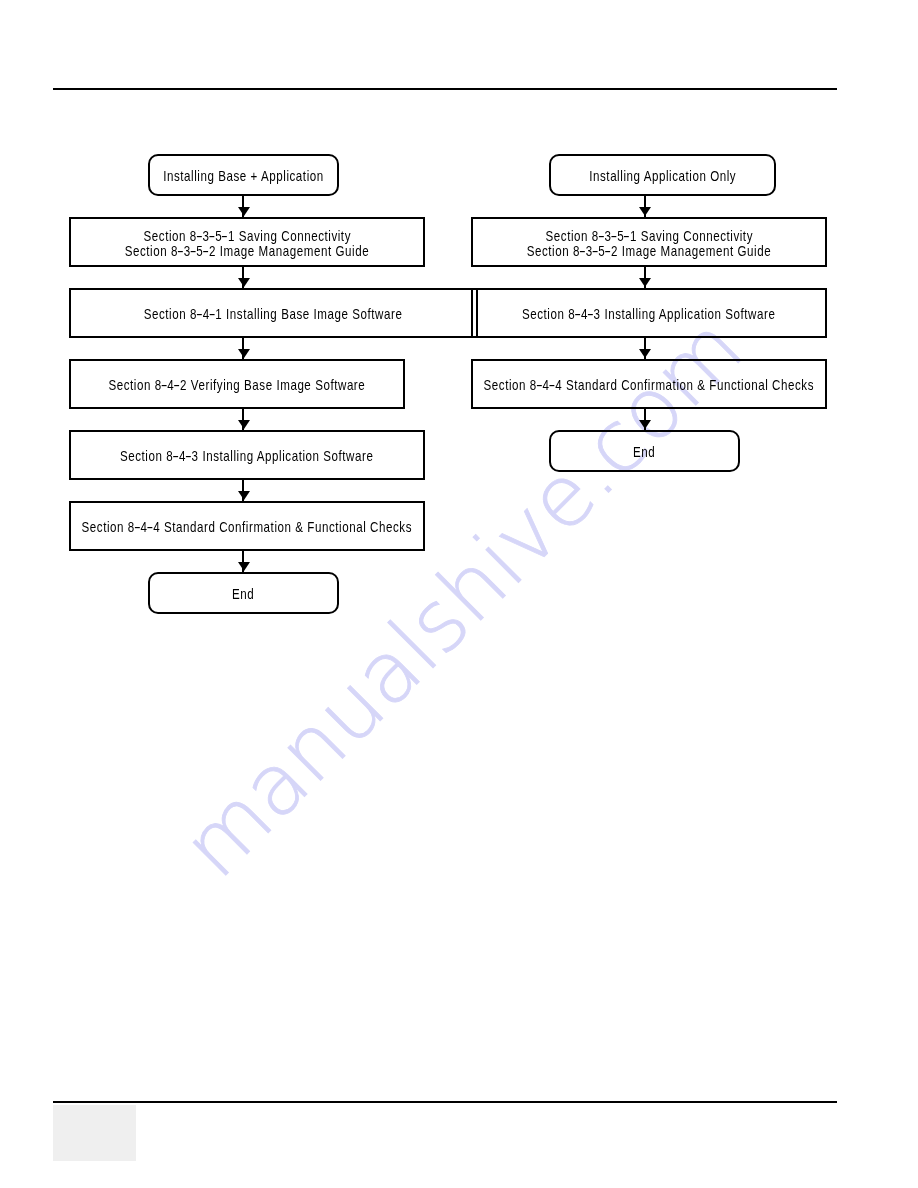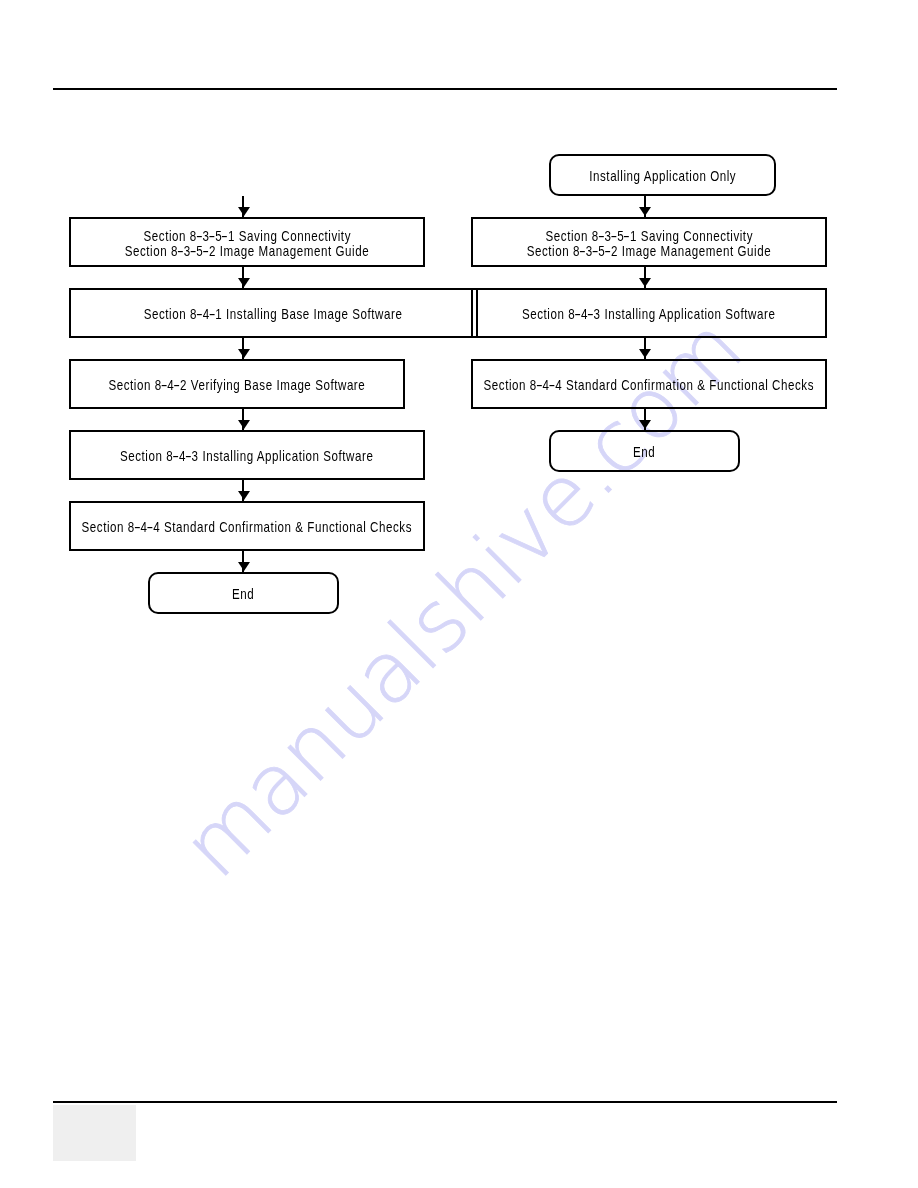--- a/index.html
+++ b/index.html
@@ -48,20 +48,23 @@
 <body>
 
 <div class="page">
 
   <div class="rule rule-top"></div>
 
   <div class="wm-layer">
     <div class="wm">manualshive.com</div>
   </div>
 
+  <div class="node round" style="left:148px;top:154px;width:191px;height:42px;">
+    <span class="tl">Installing Base + Application</span>
+  </div>
   <div class="arrow" style="left:242.00px;top:196.0px;height:21.60px;">
     <div class="stem" style="height:21.60px;"></div>
     <div class="head" style="left:-4.10px;top:11.00px;"></div>
   </div>
   <div class="node" style="left:69px;top:217px;width:356px;height:50px;">
     <span class="tl">Section 8<span class="hy">-</span>3<span class="hy">-</span>5<span class="hy">-</span>1 Saving Connectivity</span>
     <span class="tl">Section 8<span class="hy">-</span>3<span class="hy">-</span>5<span class="hy">-</span>2 Image Management Guide</span>
   </div>
   <div class="arrow" style="left:242.00px;top:267.0px;height:21.60px;">
     <div class="stem" style="height:21.60px;"></div>

